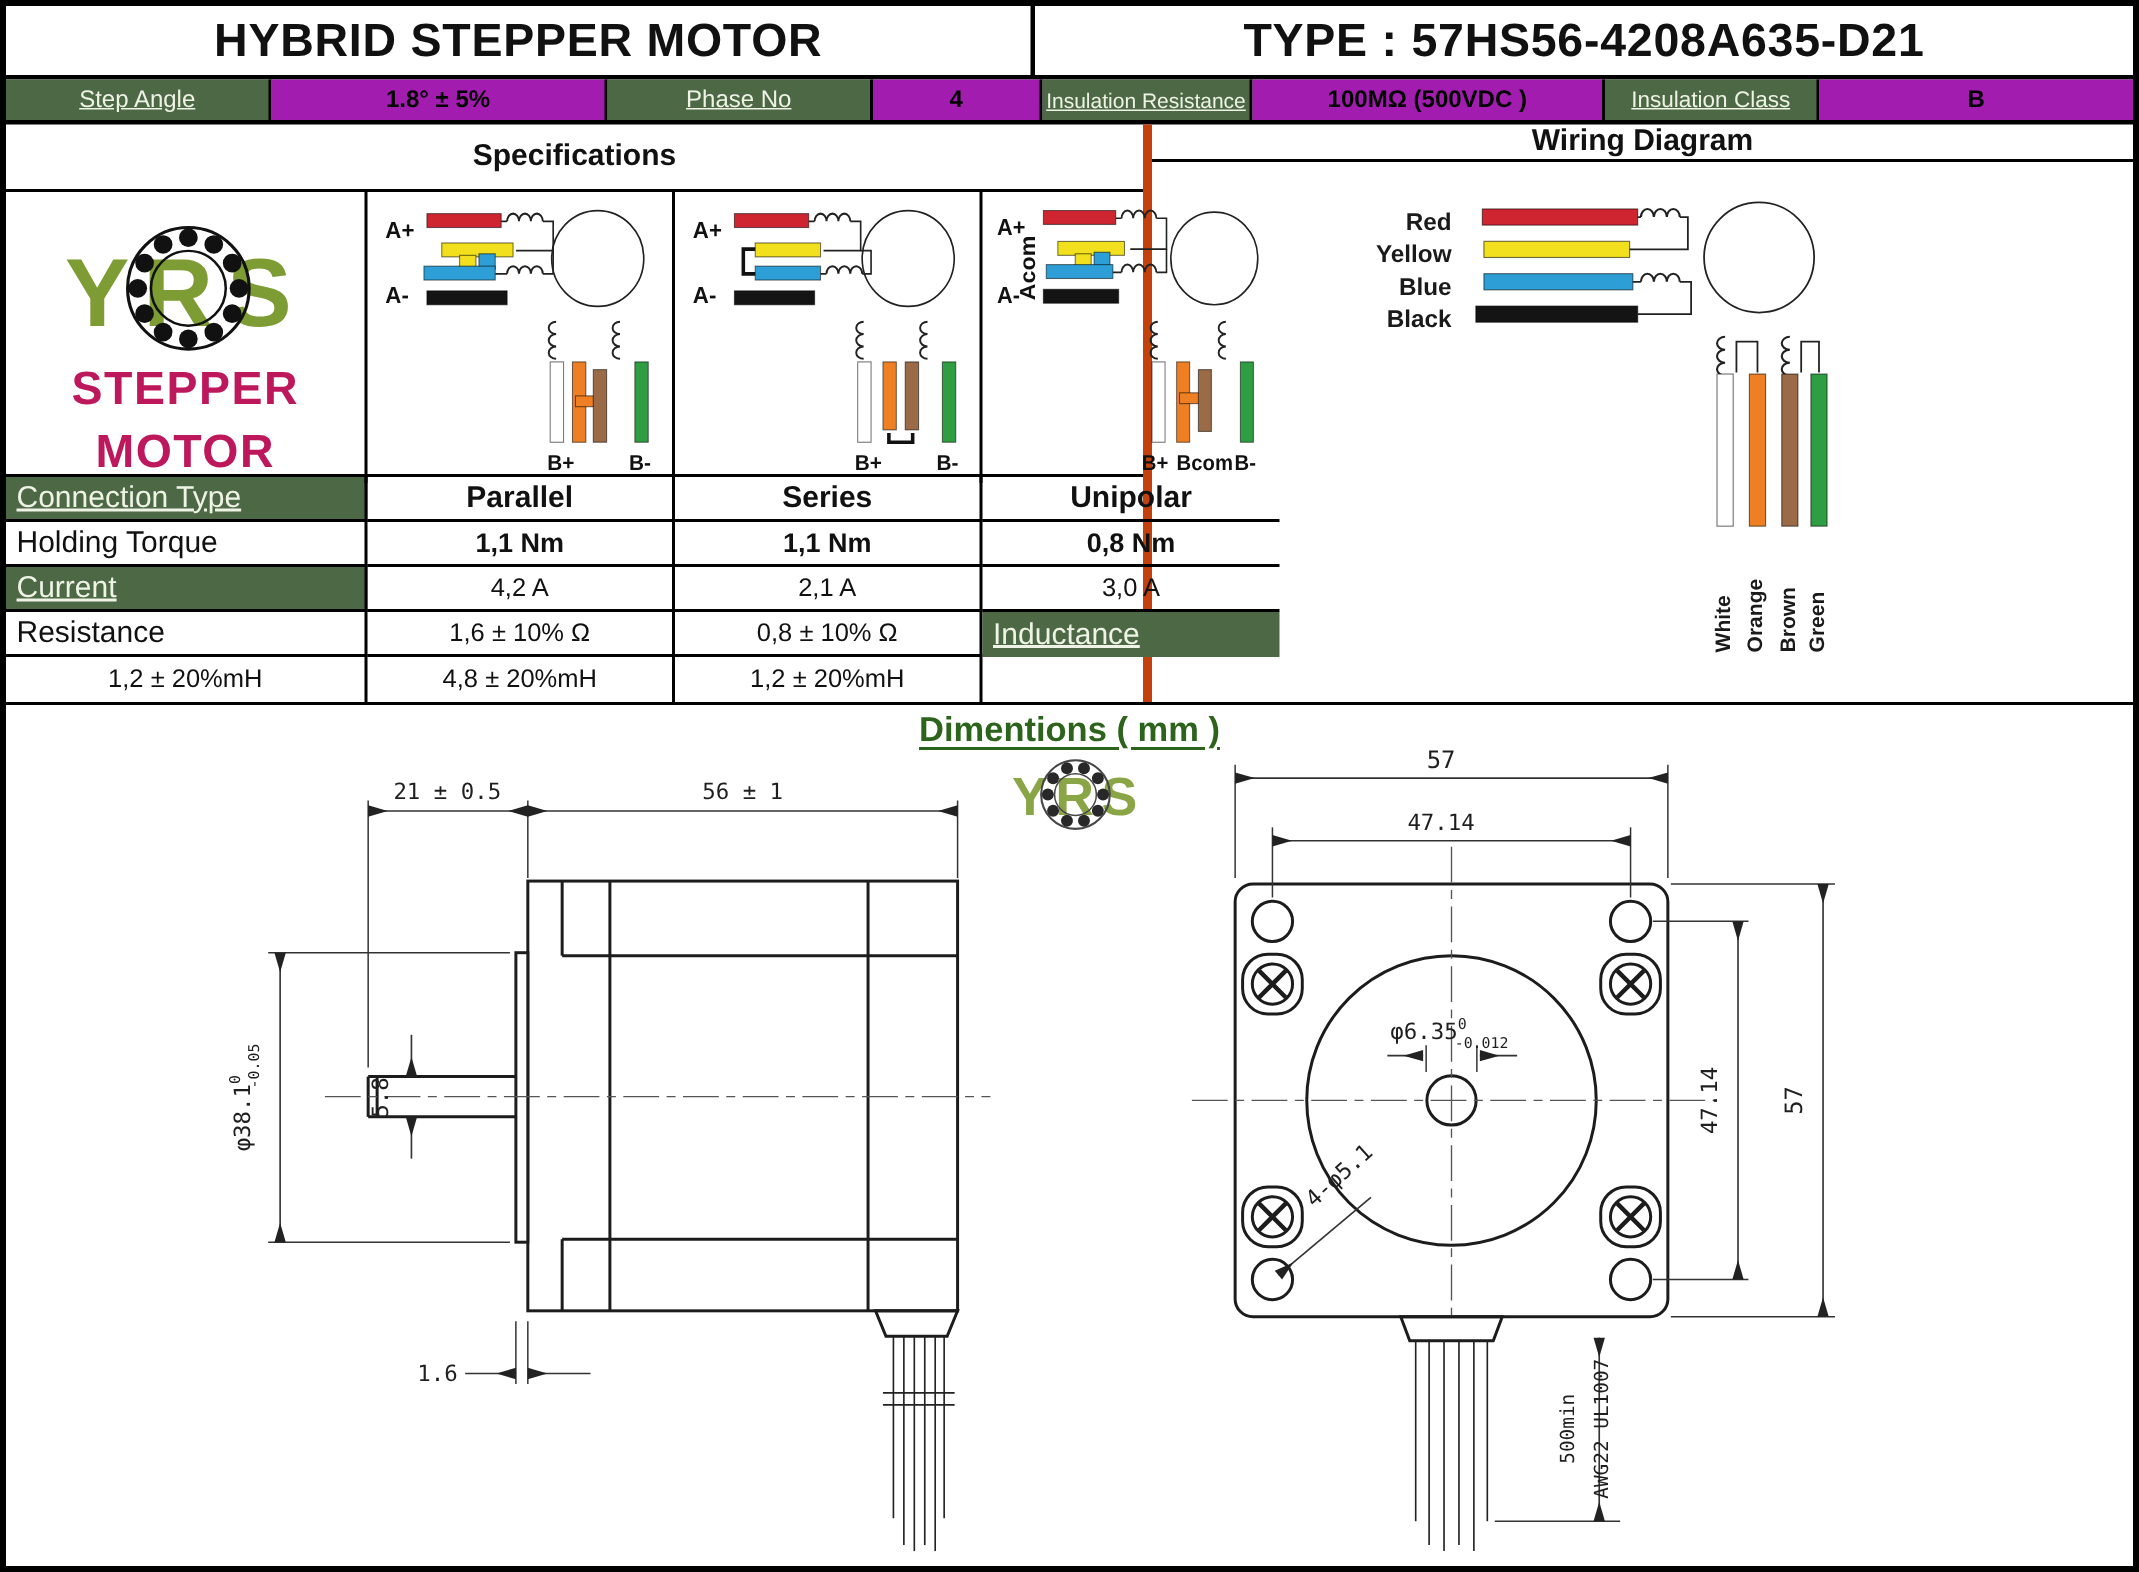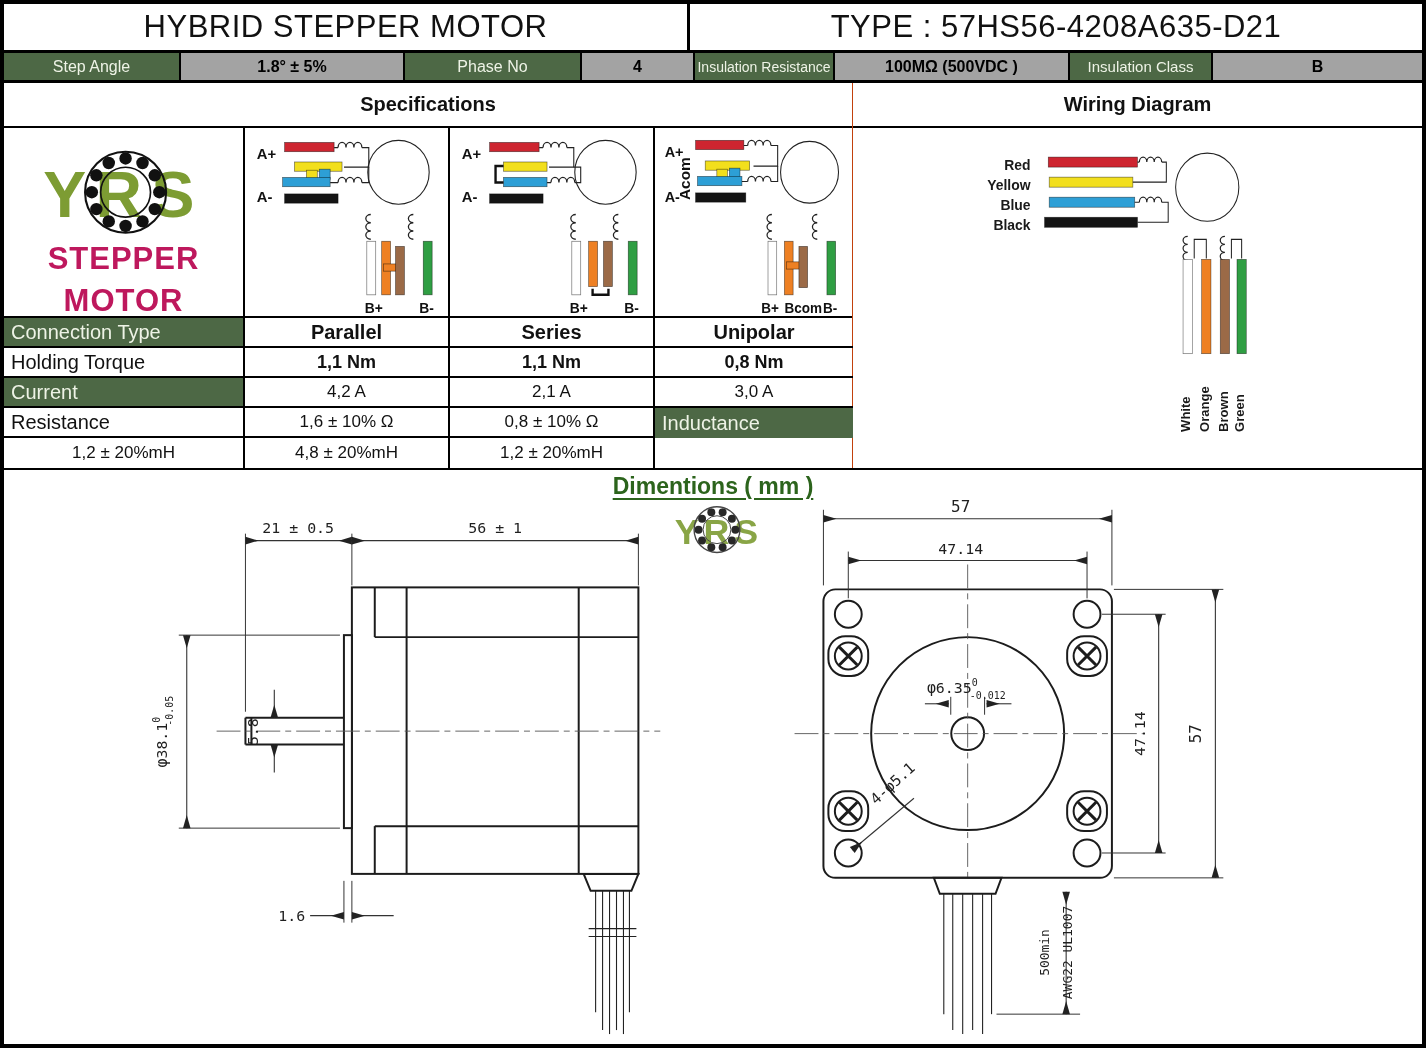--- a/index.html
+++ b/index.html
@@ -9,33 +9,33 @@
     width: 1426px; height: 1048px;
     background: #fff;
     border: 4px solid #000;
     font-family: "Liberation Sans", sans-serif;
     color: #111;
     overflow: hidden;
   }
   
   .row1 { display: flex; height: 49px; border-bottom: 3px solid #000; }
   .row1 .t { display:flex; align-items:center; justify-content:center;
-             font-size: 31px; font-weight: 400; letter-spacing: .5px; }
+             font-size: 31px; font-weight: 700; letter-spacing: .5px; }
   .t-left  { width: 686px; border-right: 3px solid #000; }
   .t-right { flex: 1; border-radius: 17px; }
   .row2 { display:flex; height: 30px; border-bottom: 3px solid #000; font-size: 16px; }
   .row2 .c { display:flex; align-items:center; justify-content:center; border-right:2px solid #000; }
   .row2 .c:last-child { border-right:none; }
-  .g { background: #4d6845; color: #eef3e6; font-weight: 400; }
-  .w { background: #a3a3a3; color:#000; font-weight: 700; }
+  .g { background: #4d6845; color: #eef3e6; font-weight: 400; text-decoration: underline; }
+  .w { background: #a21caf; color:#000; font-weight: 700; }
   .cw1{width:177px}.cw2{width:224px}.cw3{width:177px}.cw4{width:113px}
   .cw5{width:140px}.cw6{width:235px}.cw7{width:143px}.cw8{flex:1}
   
   .main { display:flex; height: 385px; }
-  .left-col { width: 849px; border-right: 1px solid #c2410c; }
+  .left-col { width: 764px; border-right: 6px solid #c2410c; }
   .right-col { flex:1; display:flex; flex-direction:column; }
   .sec-h { height: 45px; display:flex; align-items:center; justify-content:center;
            font-size: 20px; font-weight: 700; border-bottom: 2px solid #000; }
   .diag-row { display:grid; grid-template-columns: 241px 205px 205px 198px; height: 190px; border-bottom: 2px solid #000;}
   .diag-cell { border-right: 2px solid #000; position:relative; }
   .diag-cell:last-child { border-right:none; }
   .diag-cell svg { width:100%; height:100%; display:block; }
   .logo-cell { display:flex; flex-direction:column; align-items:center; justify-content:flex-start; padding-top:6px; }
   .brand-word { font-size: 31px; font-weight: 800; letter-spacing: 1px; line-height: 1.35; color:#be185d; }
   

